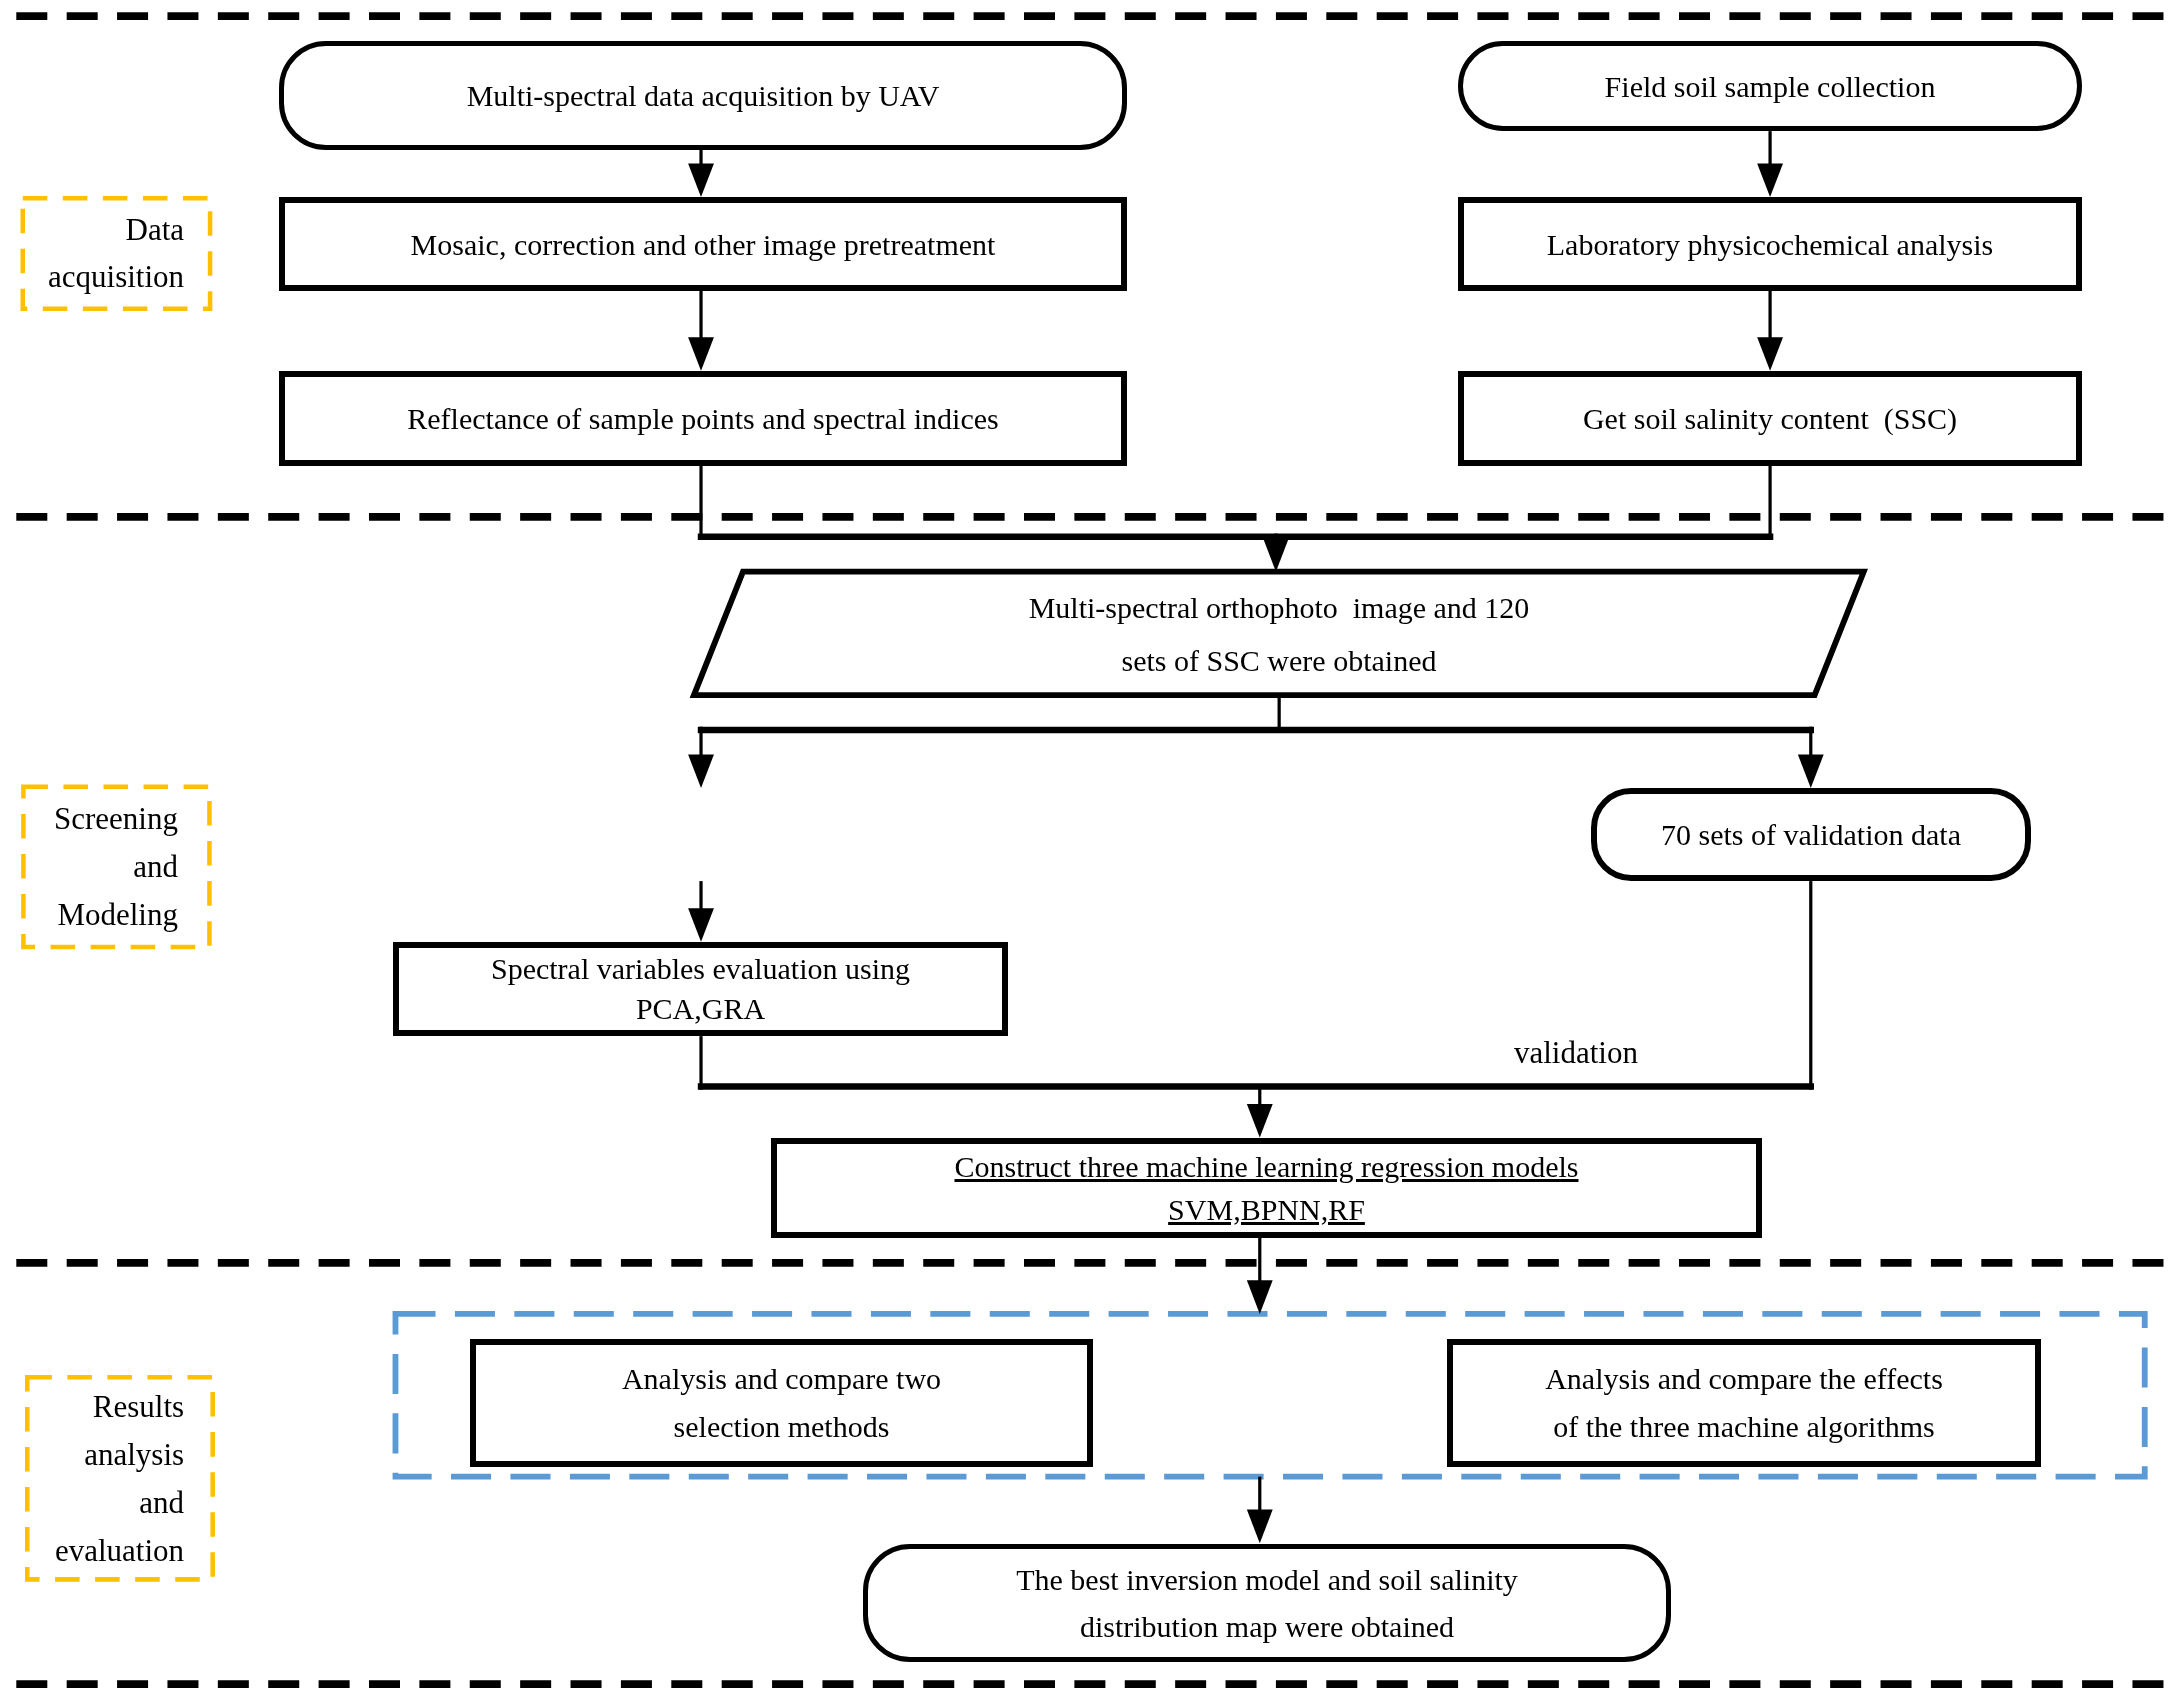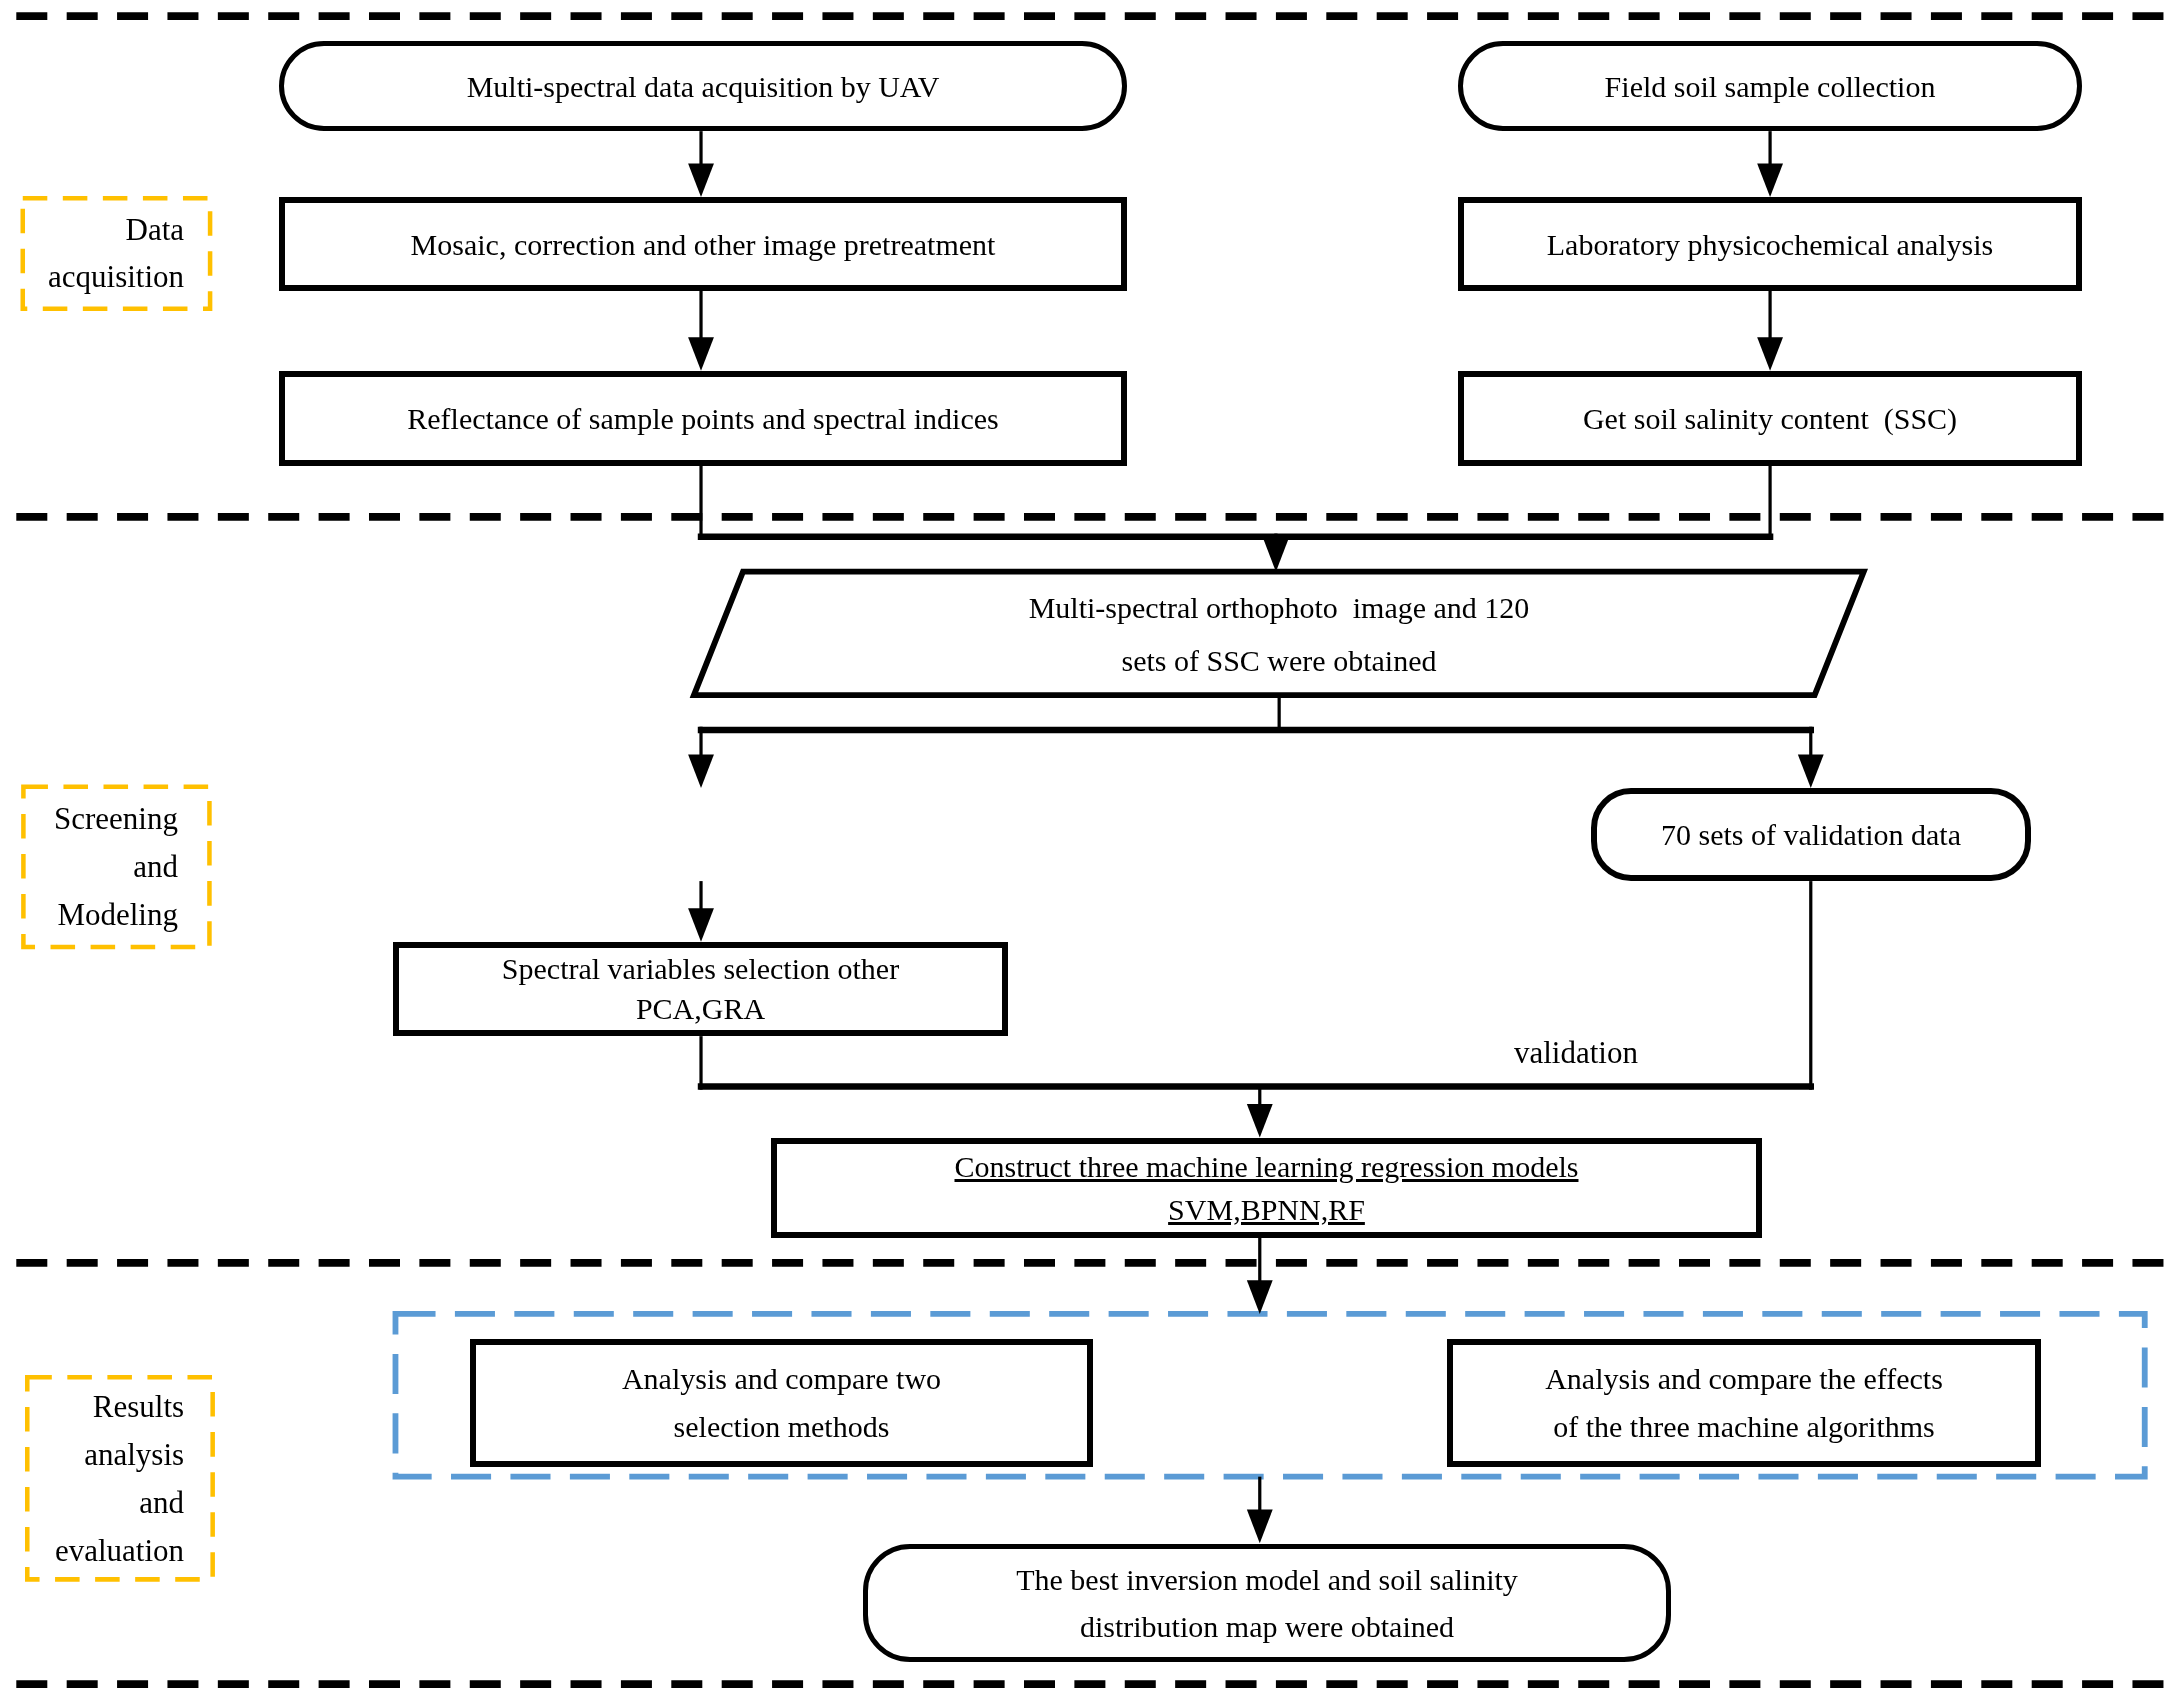--- a/index.html
+++ b/index.html
@@ -131,21 +131,21 @@
 and
 Modeling</span>
   </div>
   <div class="side-label" style="left:27px;top:1378px;width:185px;height:202px;line-height:48px;">
     <span>Results
 analysis
 and
 evaluation</span>
   </div>
 
-  <div class="node stadium font-node" style="left:279px;top:41px;width:848px;height:90px;">
+  <div class="node stadium font-node" style="left:279px;top:41px;width:848px;height:109px;">
     <span>Multi-spectral data acquisition by UAV</span>
   </div>
   <div class="node stadium font-node" style="left:1458px;top:41px;width:624px;height:90px;">
     <span>Field soil sample collection</span>
   </div>
   <div class="node rect font-node" style="left:279px;top:197px;width:848px;height:94px;">
     <span>Mosaic, correction and other image pretreatment</span>
   </div>
   <div class="node rect font-node" style="left:1458px;top:197px;width:624px;height:94px;">
     <span>Laboratory physicochemical analysis</span>
@@ -159,21 +159,21 @@
 
   <div class="node plain" style="left:743px;top:572px;width:1072px;height:123px;font-size:30px;line-height:53px;">
     <span>Multi-spectral orthophoto  image and 120
 sets of SSC were obtained</span>
   </div>
 
   <div class="node stadium-mid font-node" style="left:1591px;top:788px;width:440px;height:93px;">
     <span>70 sets of validation data</span>
   </div>
   <div class="node rect" style="left:393px;top:942px;width:615px;height:94px;font-size:30px;line-height:40px;">
-    <span>Spectral variables selection other
+    <span>Spectral variables evaluation using
 PCA,GRA</span>
   </div>
   <div class="node rect font-node" style="left:771px;top:1138px;width:991px;height:100px;text-decoration:underline;">
     <span>Construct three machine learning regression models
 SVM,BPNN,RF</span>
   </div>
 
 
   <div class="annot" style="left:1447px;top:1033px;width:258px;height:39px;font-size:31px;line-height:39px;">
     <span>validation</span>

